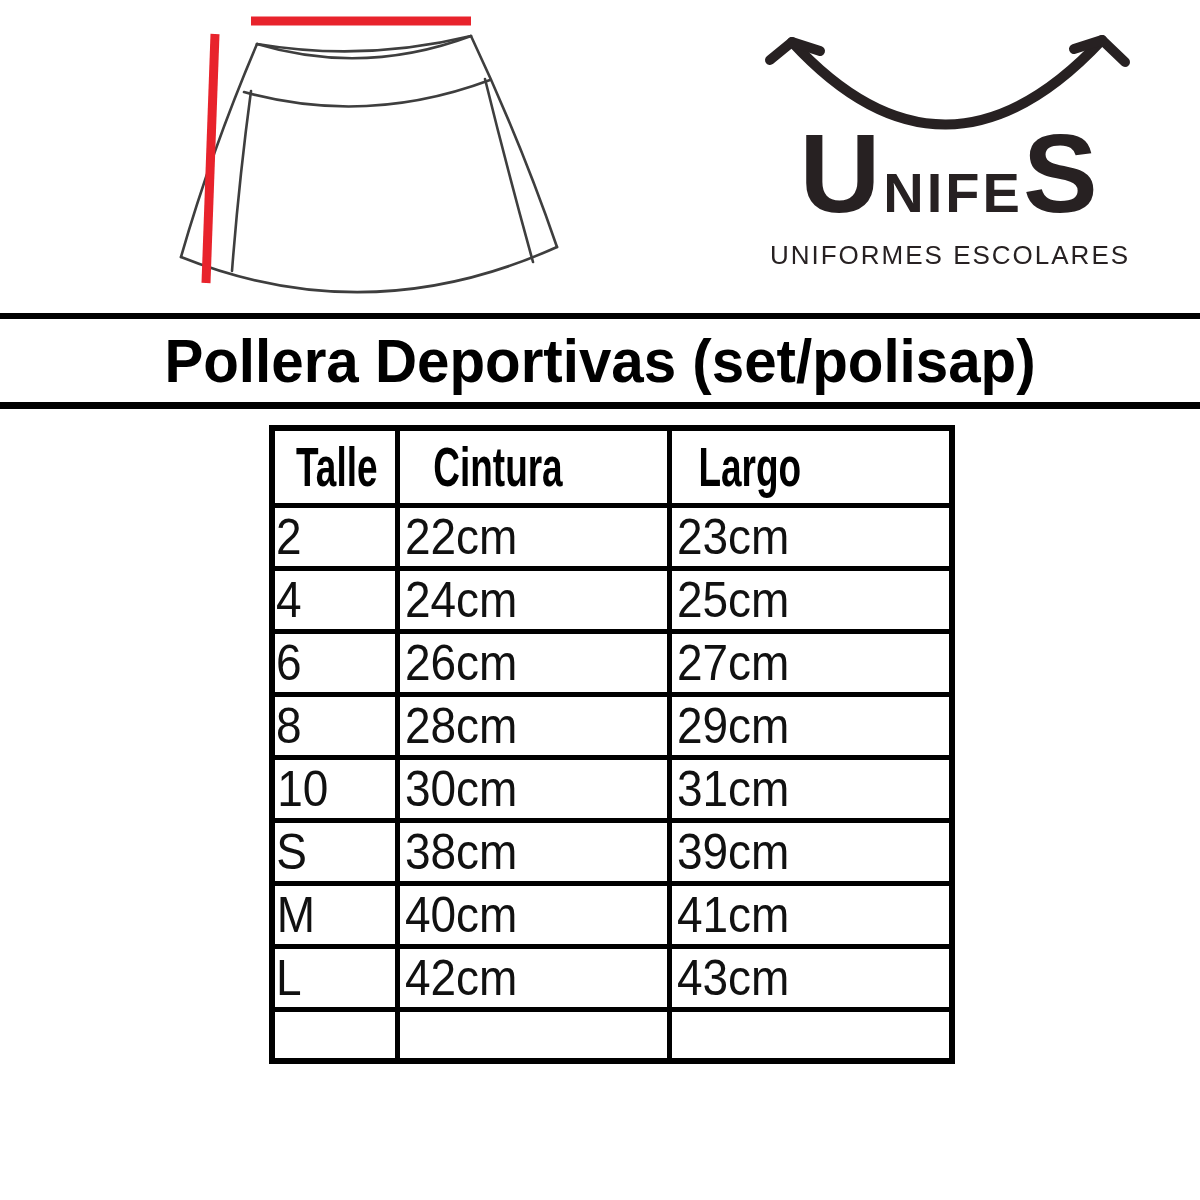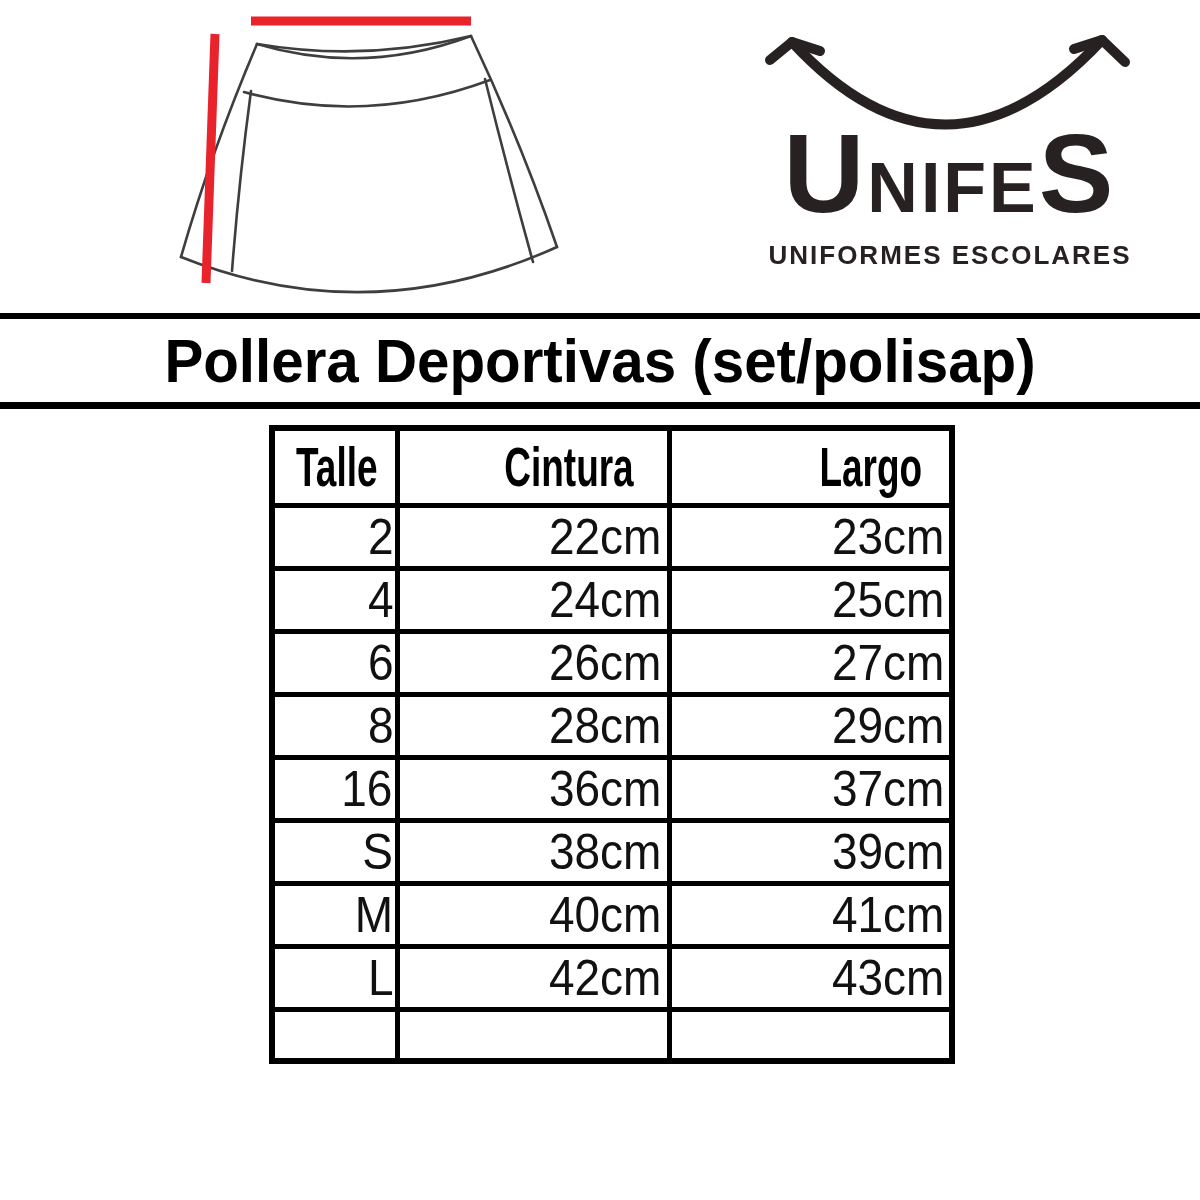--- a/index.html
+++ b/index.html
@@ -19,24 +19,24 @@
 
   
   .logo-arc-svg { position: absolute; left: 740px; top: 18px; }
   .brand-name {
     position: absolute; left: 740px; top: 118px; width: 420px; height: 110px;
     display: flex; justify-content: center; align-items: baseline;
     font-weight: 700; color: #272122; letter-spacing: 3px;
     line-height: 1;
   }
   .brand-big   { font-size: 112px; }
-  .brand-small { font-size: 70px; }
+  .brand-small { font-size: 56px; }
   .brand-tagline {
     position: absolute; left: 740px; top: 240px; width: 420px;
-    text-align: center; font-weight: 700; font-size: 26px;
+    text-align: center; font-weight: 400; font-size: 26px;
     letter-spacing: 2px; color: #272122; white-space: nowrap;
   }
 
   
   .bar { position: absolute; left: 0; width: 1200px; background: #000; }
   .bar-top    { top: 313px; height: 6px; }
   .bar-bottom { top: 402px; height: 7px; }
   .page-title {
     position: absolute; left: 0; top: 319px; width: 1200px; height: 83px;
     margin: 0; line-height: 83px; text-align: center;
@@ -46,21 +46,21 @@
   }
 
   
   .size-table {
     position: absolute; left: 269px; top: 425px; width: 680px;
     border-collapse: collapse; table-layout: fixed;
     border: 6px solid #000;
   }
   .size-table th, .size-table td {
     border: 5px solid #000;
-    text-align: right; vertical-align: middle; padding: 0;
+    text-align: left; vertical-align: middle; padding: 0;
     background: #fff; overflow: hidden; white-space: nowrap;
   }
   .size-table th { height: 77px; }
   .size-table td { height: 52px; font-size: 50px; font-weight: 400; color: #111; }
   .hdr-text {
     display: inline-block; font-size: 56px; font-weight: 700; color: #000;
     transform: scaleX(0.66); letter-spacing: 0px; line-height: 1;
   }
   .cell-text {
     display: inline-block; transform: scaleX(0.92); line-height: 1;
@@ -134,23 +134,23 @@
           <td><span class="cell-text">6</span></td>
           <td><span class="cell-text">26cm</span></td>
           <td><span class="cell-text">27cm</span></td>
         </tr>
         <tr>
           <td><span class="cell-text">8</span></td>
           <td><span class="cell-text">28cm</span></td>
           <td><span class="cell-text">29cm</span></td>
         </tr>
         <tr>
-          <td><span class="cell-text">16</span></td>
-          <td><span class="cell-text">36cm</span></td>
-          <td><span class="cell-text">37cm</span></td>
+          <td><span class="cell-text">10</span></td>
+          <td><span class="cell-text">30cm</span></td>
+          <td><span class="cell-text">31cm</span></td>
         </tr>
         <tr>
           <td><span class="cell-text">S</span></td>
           <td><span class="cell-text">38cm</span></td>
           <td><span class="cell-text">39cm</span></td>
         </tr>
         <tr>
           <td><span class="cell-text">M</span></td>
           <td><span class="cell-text">40cm</span></td>
           <td><span class="cell-text">41cm</span></td>

